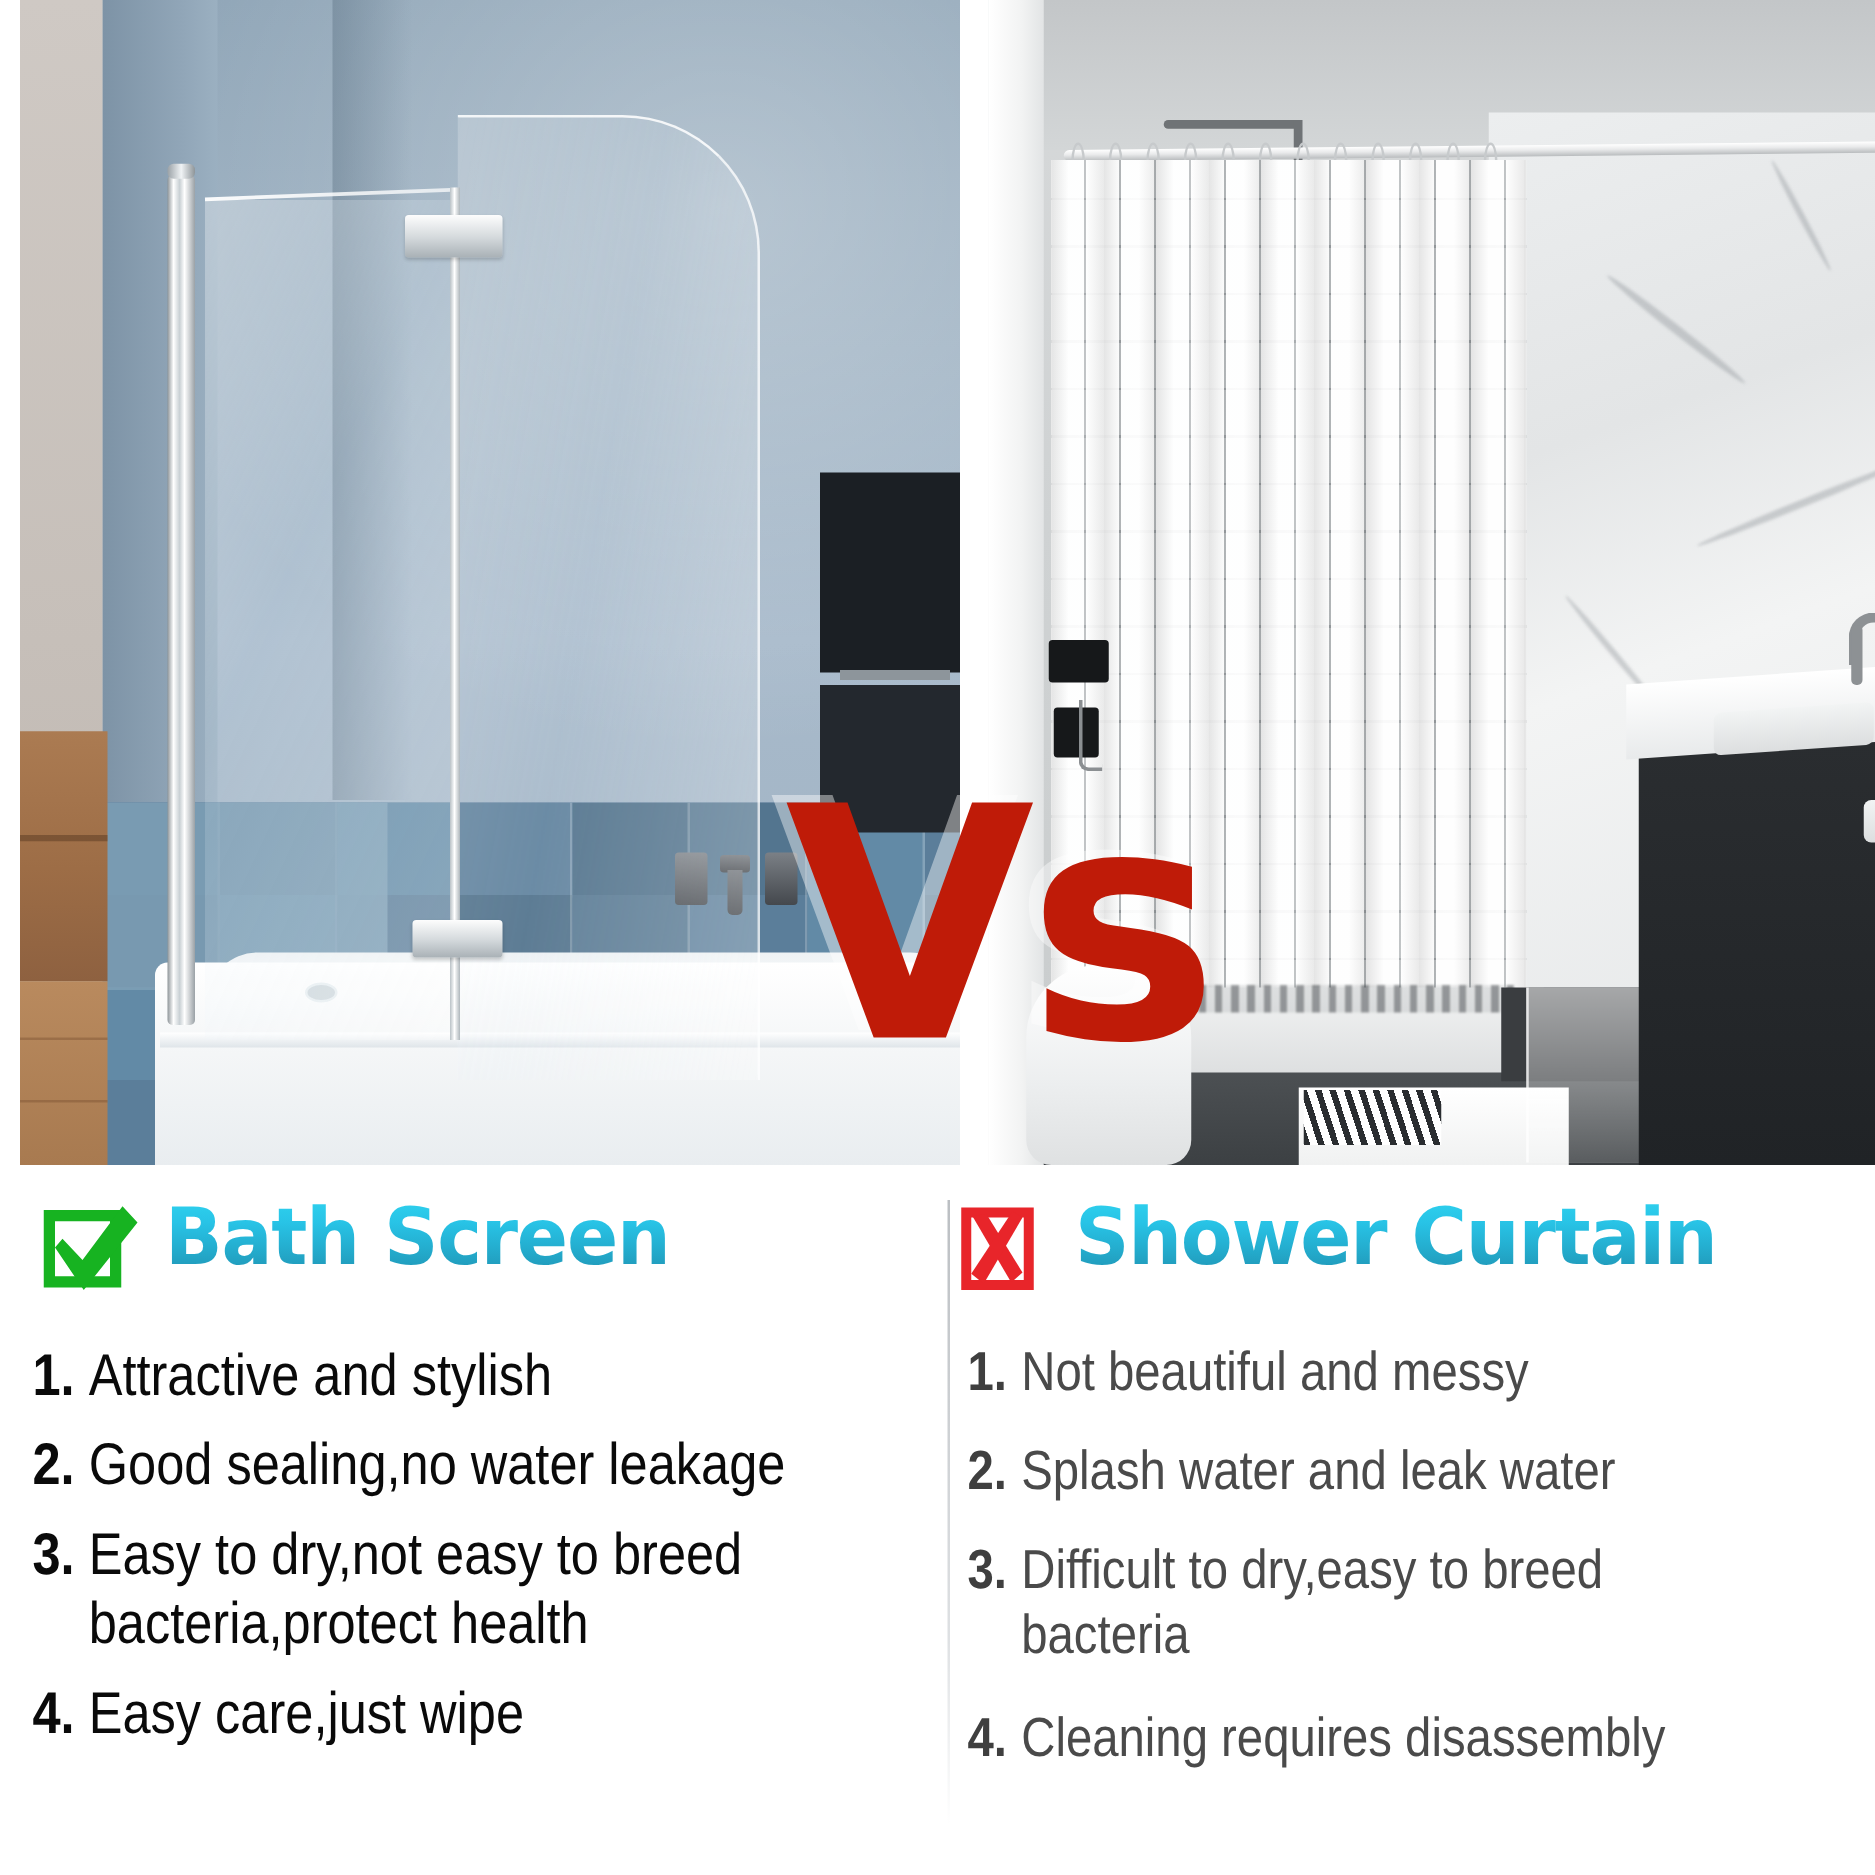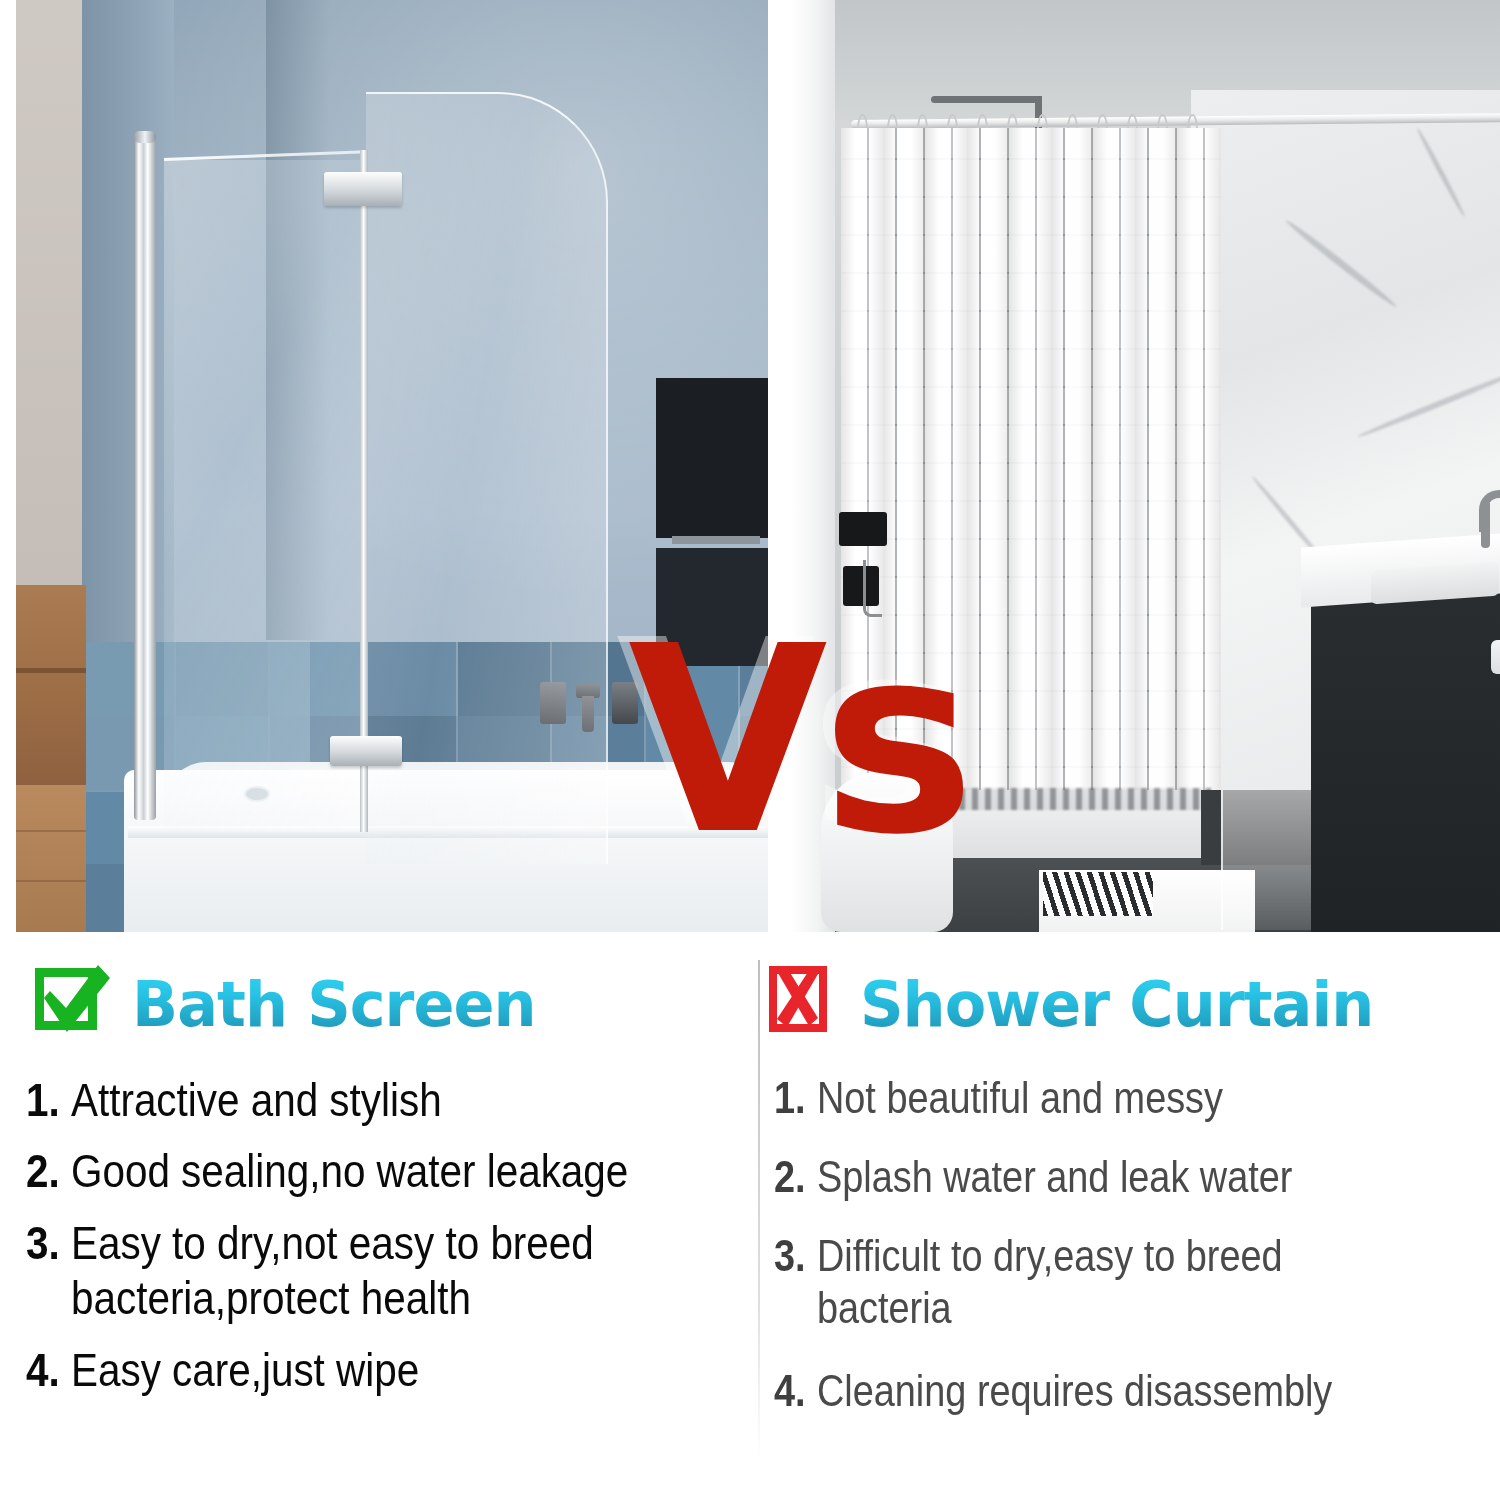--- a/index.html
+++ b/index.html
@@ -176,21 +176,21 @@
       user-select:none;}
 
   
   .content{position:absolute;left:0;top:932px;width:1500px;height:568px;background:#fff;}
   .col{position:absolute;top:0;height:568px;}
   .col-left{left:0;width:756px;}
   .col-right{left:760px;width:740px;}
   .vdivider{position:absolute;left:758px;top:960px;width:2px;height:500px;
       background:linear-gradient(180deg,rgba(180,184,188,.9) 0%, rgba(200,204,208,.6) 70%, rgba(255,255,255,0) 100%);}
 
-  .head{position:absolute;display:flex;align-items:flex-end;}
+  .head{position:absolute;display:flex;align-items:flex-start;}
   .head-left{left:32px;top:26px;}
   .head-right{left:6px;top:26px;}
 
   .icon-box{position:relative;flex:0 0 auto;}
 
   
   .chk{width:78px;height:78px;position:relative;}
   .chk-frame{position:absolute;left:3px;top:10px;width:62px;height:62px;
       border:9px solid #17b321;background:#fff;box-sizing:border-box;}
   .chk-mark{position:absolute;left:4px;top:6px;width:78px;height:72px;}

